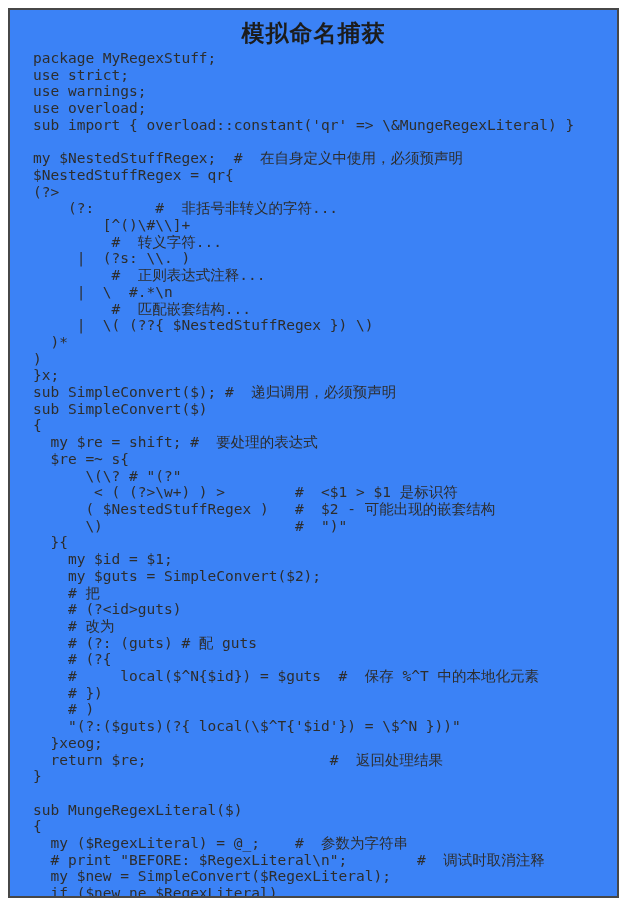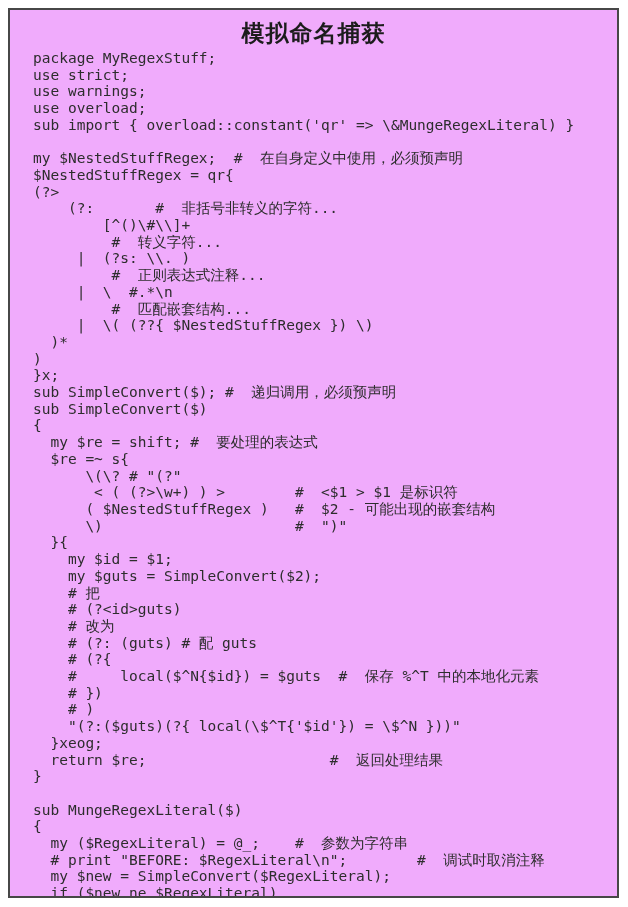--- a/index.html
+++ b/index.html
@@ -15,21 +15,21 @@
     font-family: "DejaVu Sans", "Liberation Sans", sans-serif;
   }
   .page {
     position: absolute;
     left: 8px;
     top: 8px;
     width: 611px;
     height: 890px;
     box-sizing: border-box;
     border: 2px solid #474747;
-    background: #f0abfc;
+    background: #3b82f6;
     overflow: hidden;
   }
   .title {
     margin: 9px 0 1px 0;
     text-align: center;
     font-size: 23px;
     font-weight: bold;
     color: #1c1c1c;
     font-family: "DejaVu Sans", "Liberation Sans", sans-serif;
     letter-spacing: 1px;

